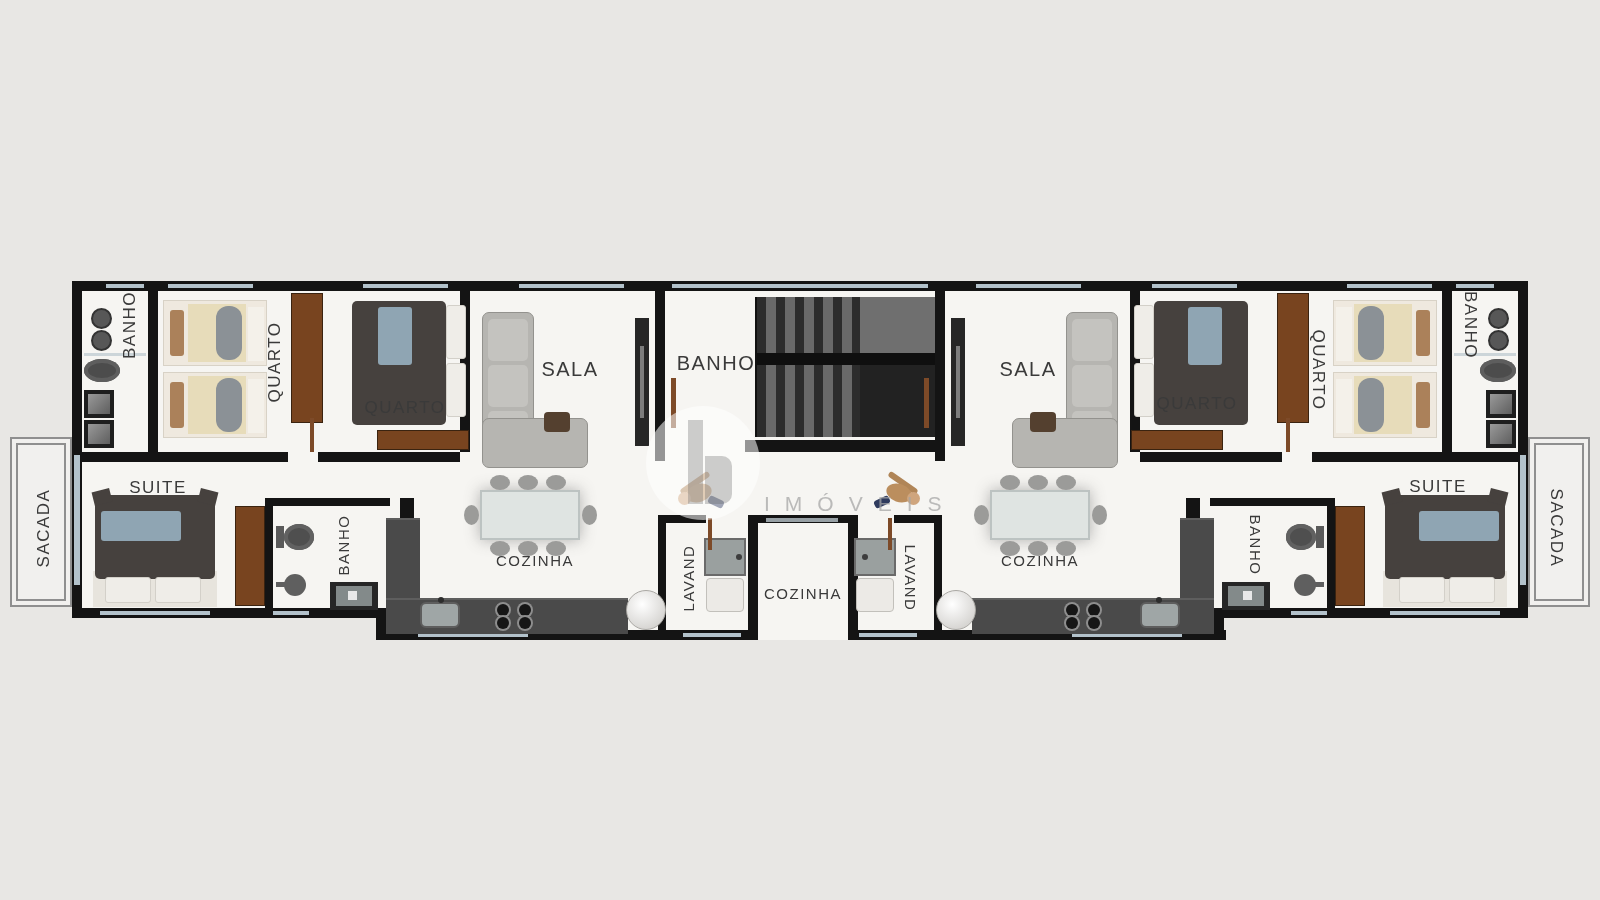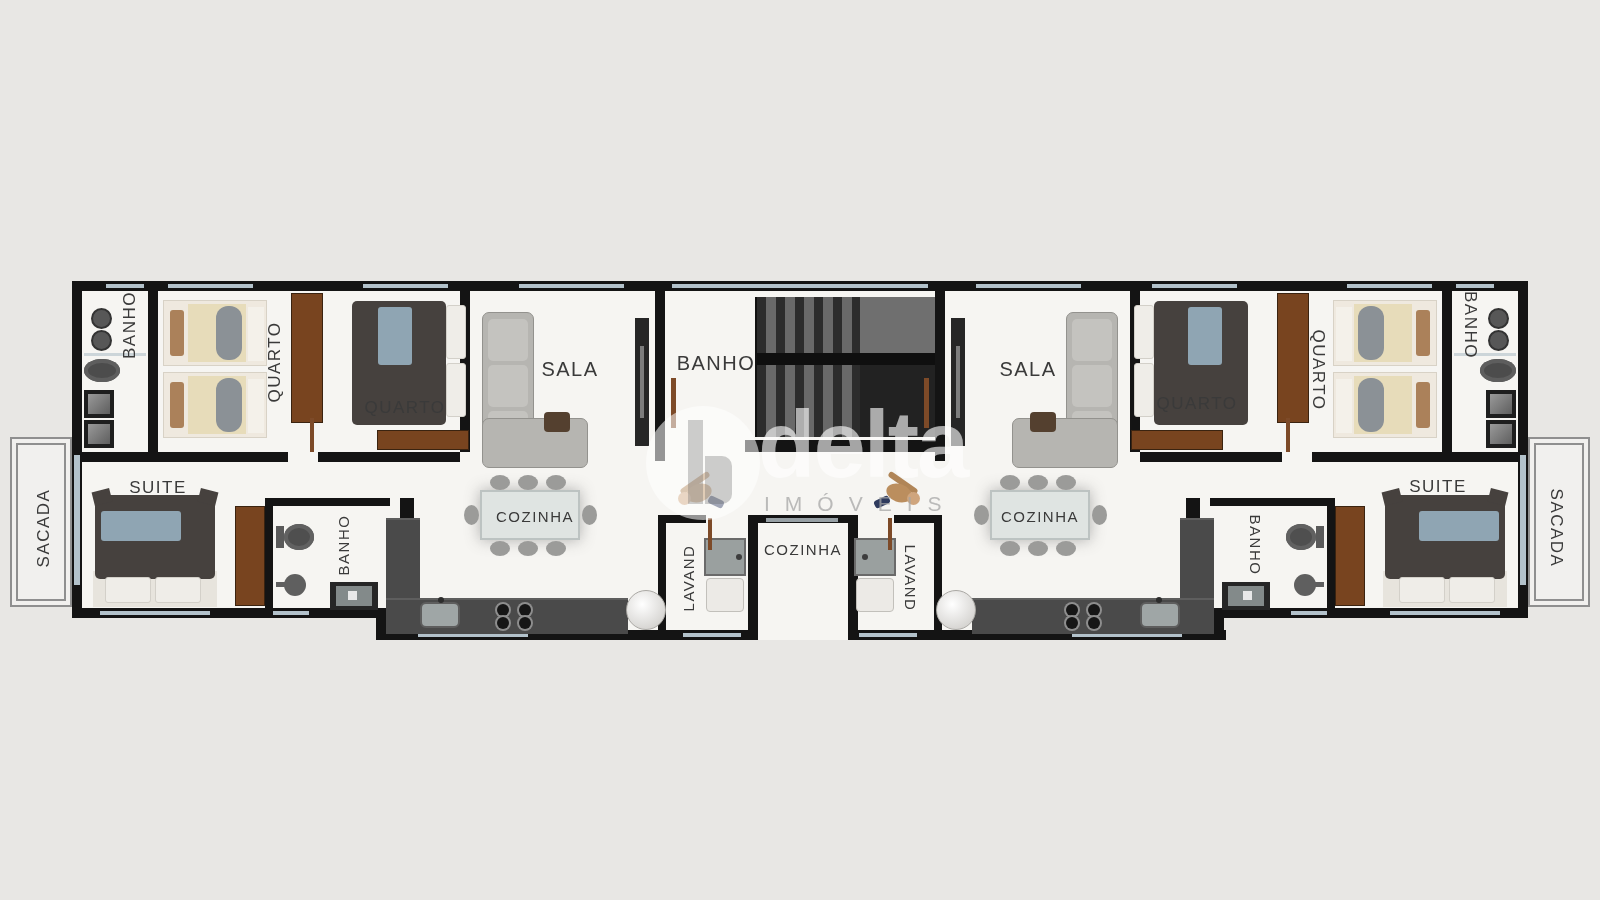--- a/index.html
+++ b/index.html
@@ -6,21 +6,21 @@
     font-family:"Liberation Sans", sans-serif;}
   .stage{position:absolute;left:0;top:0;width:1600px;height:900px;background:#e8e7e4;}
   .abs{position:absolute;}
   .floor{position:absolute;background:#f6f5f2;}
   .w{position:absolute;background:#141414;}
   .win{position:absolute;background:#b3c2cb;}
   .brown{position:absolute;background:#78441f;border:1px solid #3a2310;box-sizing:border-box;}
   .lbl{position:absolute;color:#3a3a3a;font-size:17px;letter-spacing:1.5px;white-space:nowrap;
        transform:translate(-50%,-50%);}
   .lbl.big{font-size:20px;}
-  .lbl.small{font-size:15px;}
+  .lbl.small{font-size:15px;margin-top:44px;}
   .vccw{transform:translate(-50%,-50%) rotate(-90deg);}
   .vcw{transform:translate(-50%,-50%) rotate(90deg);}
   .stripes{position:absolute;background:repeating-linear-gradient(90deg,#2c2c2c 0 9px,#696969 9px 19px);}
   .chair{position:absolute;background:#9b9b99;border-radius:50%;}
   .burner{position:absolute;width:12px;height:12px;border-radius:50%;background:#161616;
           box-shadow:0 0 0 2px #8e8e8e;}
   .sofa{position:absolute;background:#b6b5b1;border:1px solid #93928e;border-radius:7px;box-sizing:border-box;}
   .pillow{position:absolute;background:#efede8;border:1px solid #d3d0c9;box-sizing:border-box;border-radius:3px;}
   .wm{position:absolute;color:rgba(255,255,255,0.62);font-weight:bold;}
 </style>
@@ -314,16 +314,15 @@
   <div class="lbl small" style="left:803px;top:549px;">COZINHA</div>
   <div class="lbl vcw" style="left:910px;top:578px;font-size:15px;">LAVAND</div>
   <div class="lbl small" style="left:1040px;top:516px;">COZINHA</div>
   <div class="lbl vcw" style="left:1255px;top:545px;font-size:15px;">BANHO</div>
   <div class="lbl" style="left:1438px;top:487px;">SUITE</div>
 
   <div class="abs" style="left:646px;top:406px;width:114px;height:114px;border-radius:50%;background:rgba(255,255,255,0.55);">
     <div class="abs" style="left:42px;top:14px;width:15px;height:84px;background:rgba(95,95,95,0.30);"></div>
     <div class="abs" style="left:59px;top:50px;width:27px;height:48px;background:rgba(95,95,95,0.30);border-radius:0 10px 10px 0;"></div>
   </div>
-  <div class="wm" style="left:758px;top:398px;font-size:94px;line-height:1;letter-spacing:-2px;">delta</div>
   <div class="wm" style="left:764px;top:492px;font-size:21px;letter-spacing:15px;color:rgba(165,165,165,0.75);font-weight:normal;">IMÓVEIS</div>
 
 </div>
 
 </body></html>

